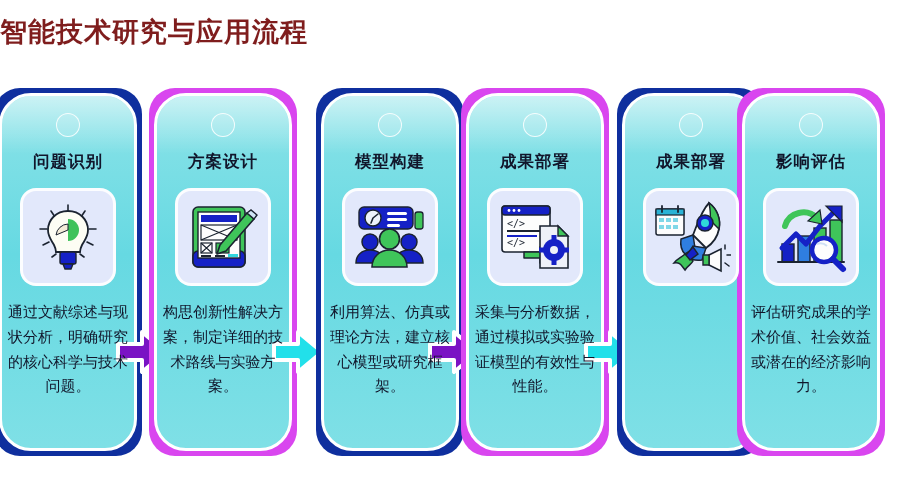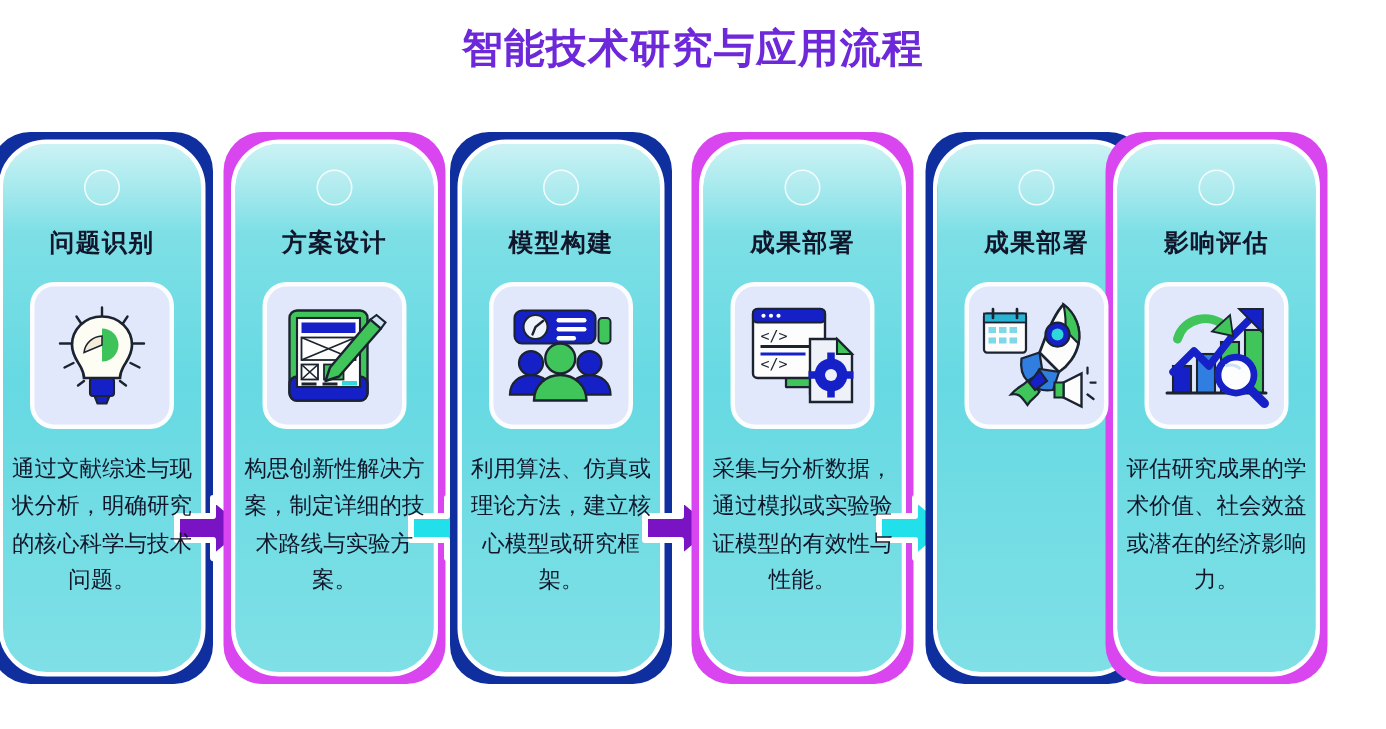--- a/index.html
+++ b/index.html
@@ -5,22 +5,22 @@
   html,body{margin:0;padding:0;}
   body{
     width:924px;height:486px;background:#ffffff;
     font-family:"Liberation Sans","DejaVu Sans",sans-serif;
     overflow:hidden;position:relative;
   }
   #stage{position:absolute;inset:0;width:924px;height:486px;}
 
   
   .title{
-    position:absolute;top:14px;left:0;width:924px;text-align:center;
-    font-size:27px;font-weight:bold;color:#6d28d9;letter-spacing:1px;
+    position:absolute;top:14px;left:0;width:924px;text-align:left;
+    font-size:27px;font-weight:bold;color:#7f1d1d;letter-spacing:1px;
     font-family:"DejaVu Sans","Liberation Sans",sans-serif;
   }
 
   
   .flow{position:absolute;top:88px;left:0;width:924px;height:372px;}
 
   .card{
     position:absolute;top:0;width:148px;height:368px;
     border-radius:26px;box-sizing:border-box;
     padding:5px;
@@ -142,21 +142,21 @@
     </div>
 
     <div class="arrow" style="left:272px">
       <span>
         <svg width="54" height="52" viewBox="0 0 54 52">
           <path d="M2 18h24V6l24 20-24 20V34H2z" fill="#22e0ea" stroke="#ffffff" stroke-width="4" stroke-linejoin="round"></path>
         </svg>
       </span>
     </div>
 
-    <div class="card navy" style="left:300px">
+    <div class="card navy" style="left:316px">
       <div class="card-inner">
         <div class="punch"></div>
         <div class="card-title">模型构建</div>
         <div class="icon-box">
           <span>
             <svg width="78" height="72" viewBox="0 0 78 72">
               <rect x="8" y="6" width="54" height="22" rx="5" fill="#1521c6" stroke="#1b2330" stroke-width="1.4"></rect>
               <circle cx="22" cy="17" r="8" fill="#eef3fb" stroke="#1b2330" stroke-width="1.4"></circle>
               <path d="M22 17l5-4M22 17l-2 5" stroke="#1b2330" stroke-width="1.6" stroke-linecap="round"></path>
               <rect x="36" y="11" width="20" height="3" rx="1.5" fill="#ffffff"></rect>

